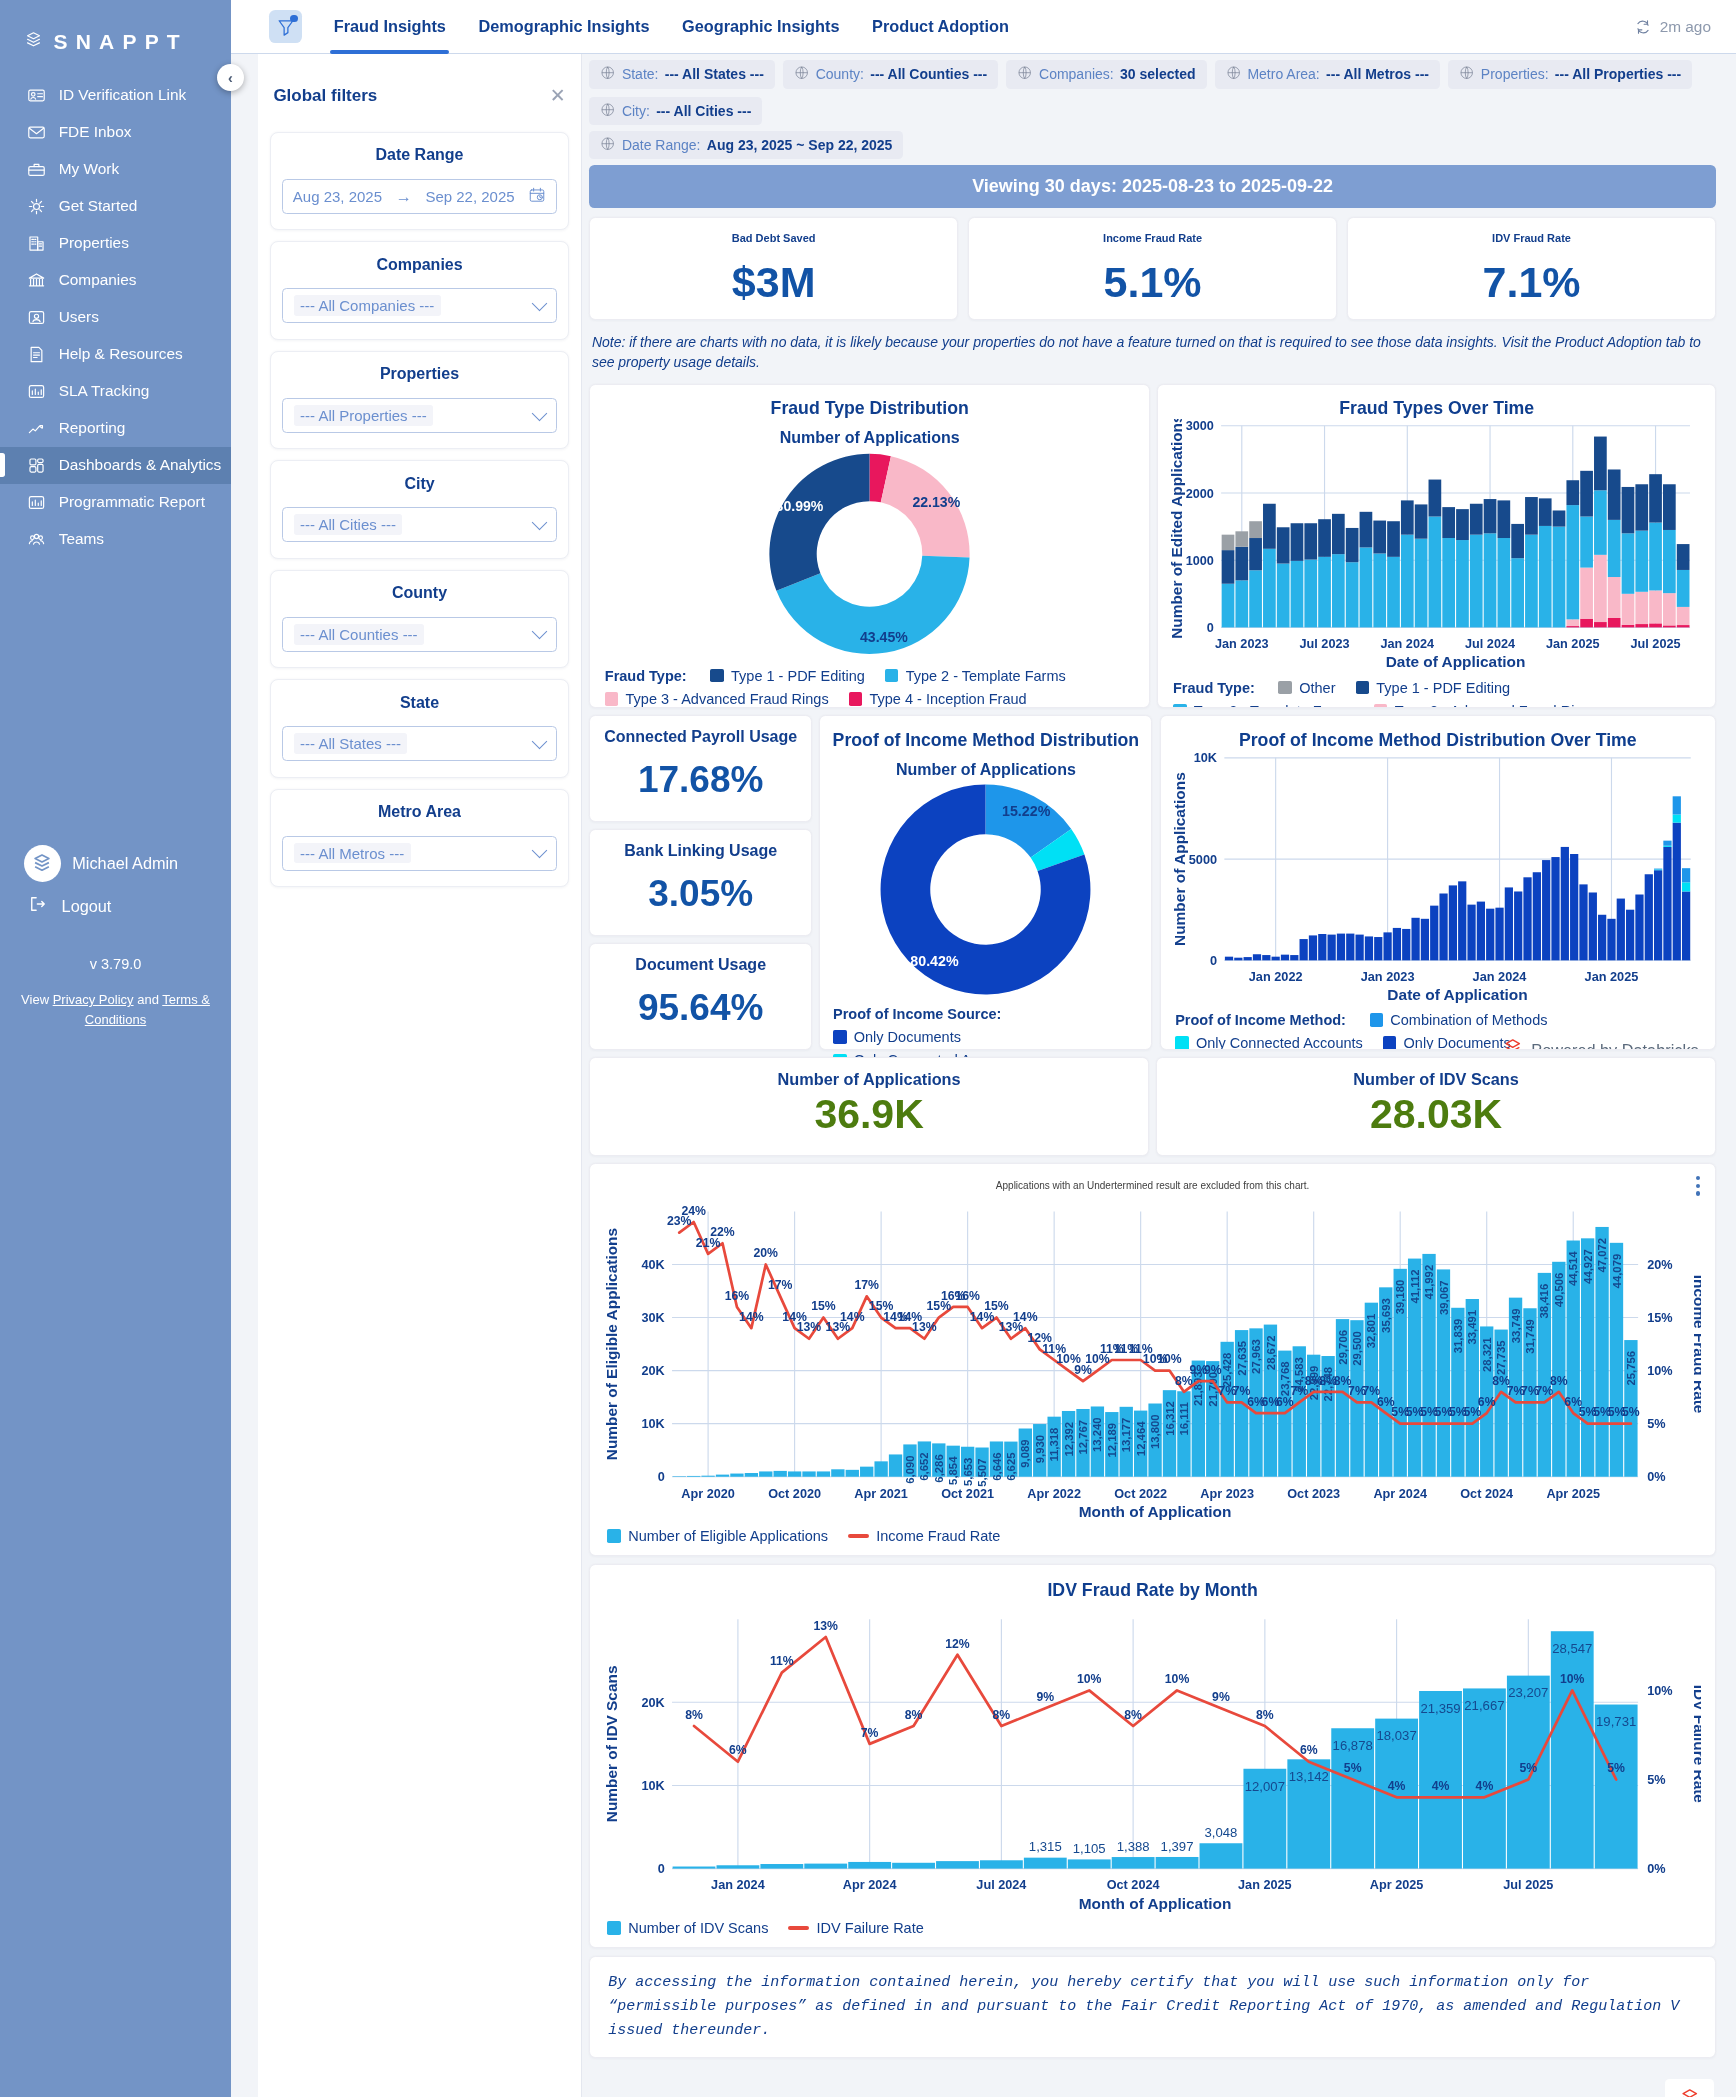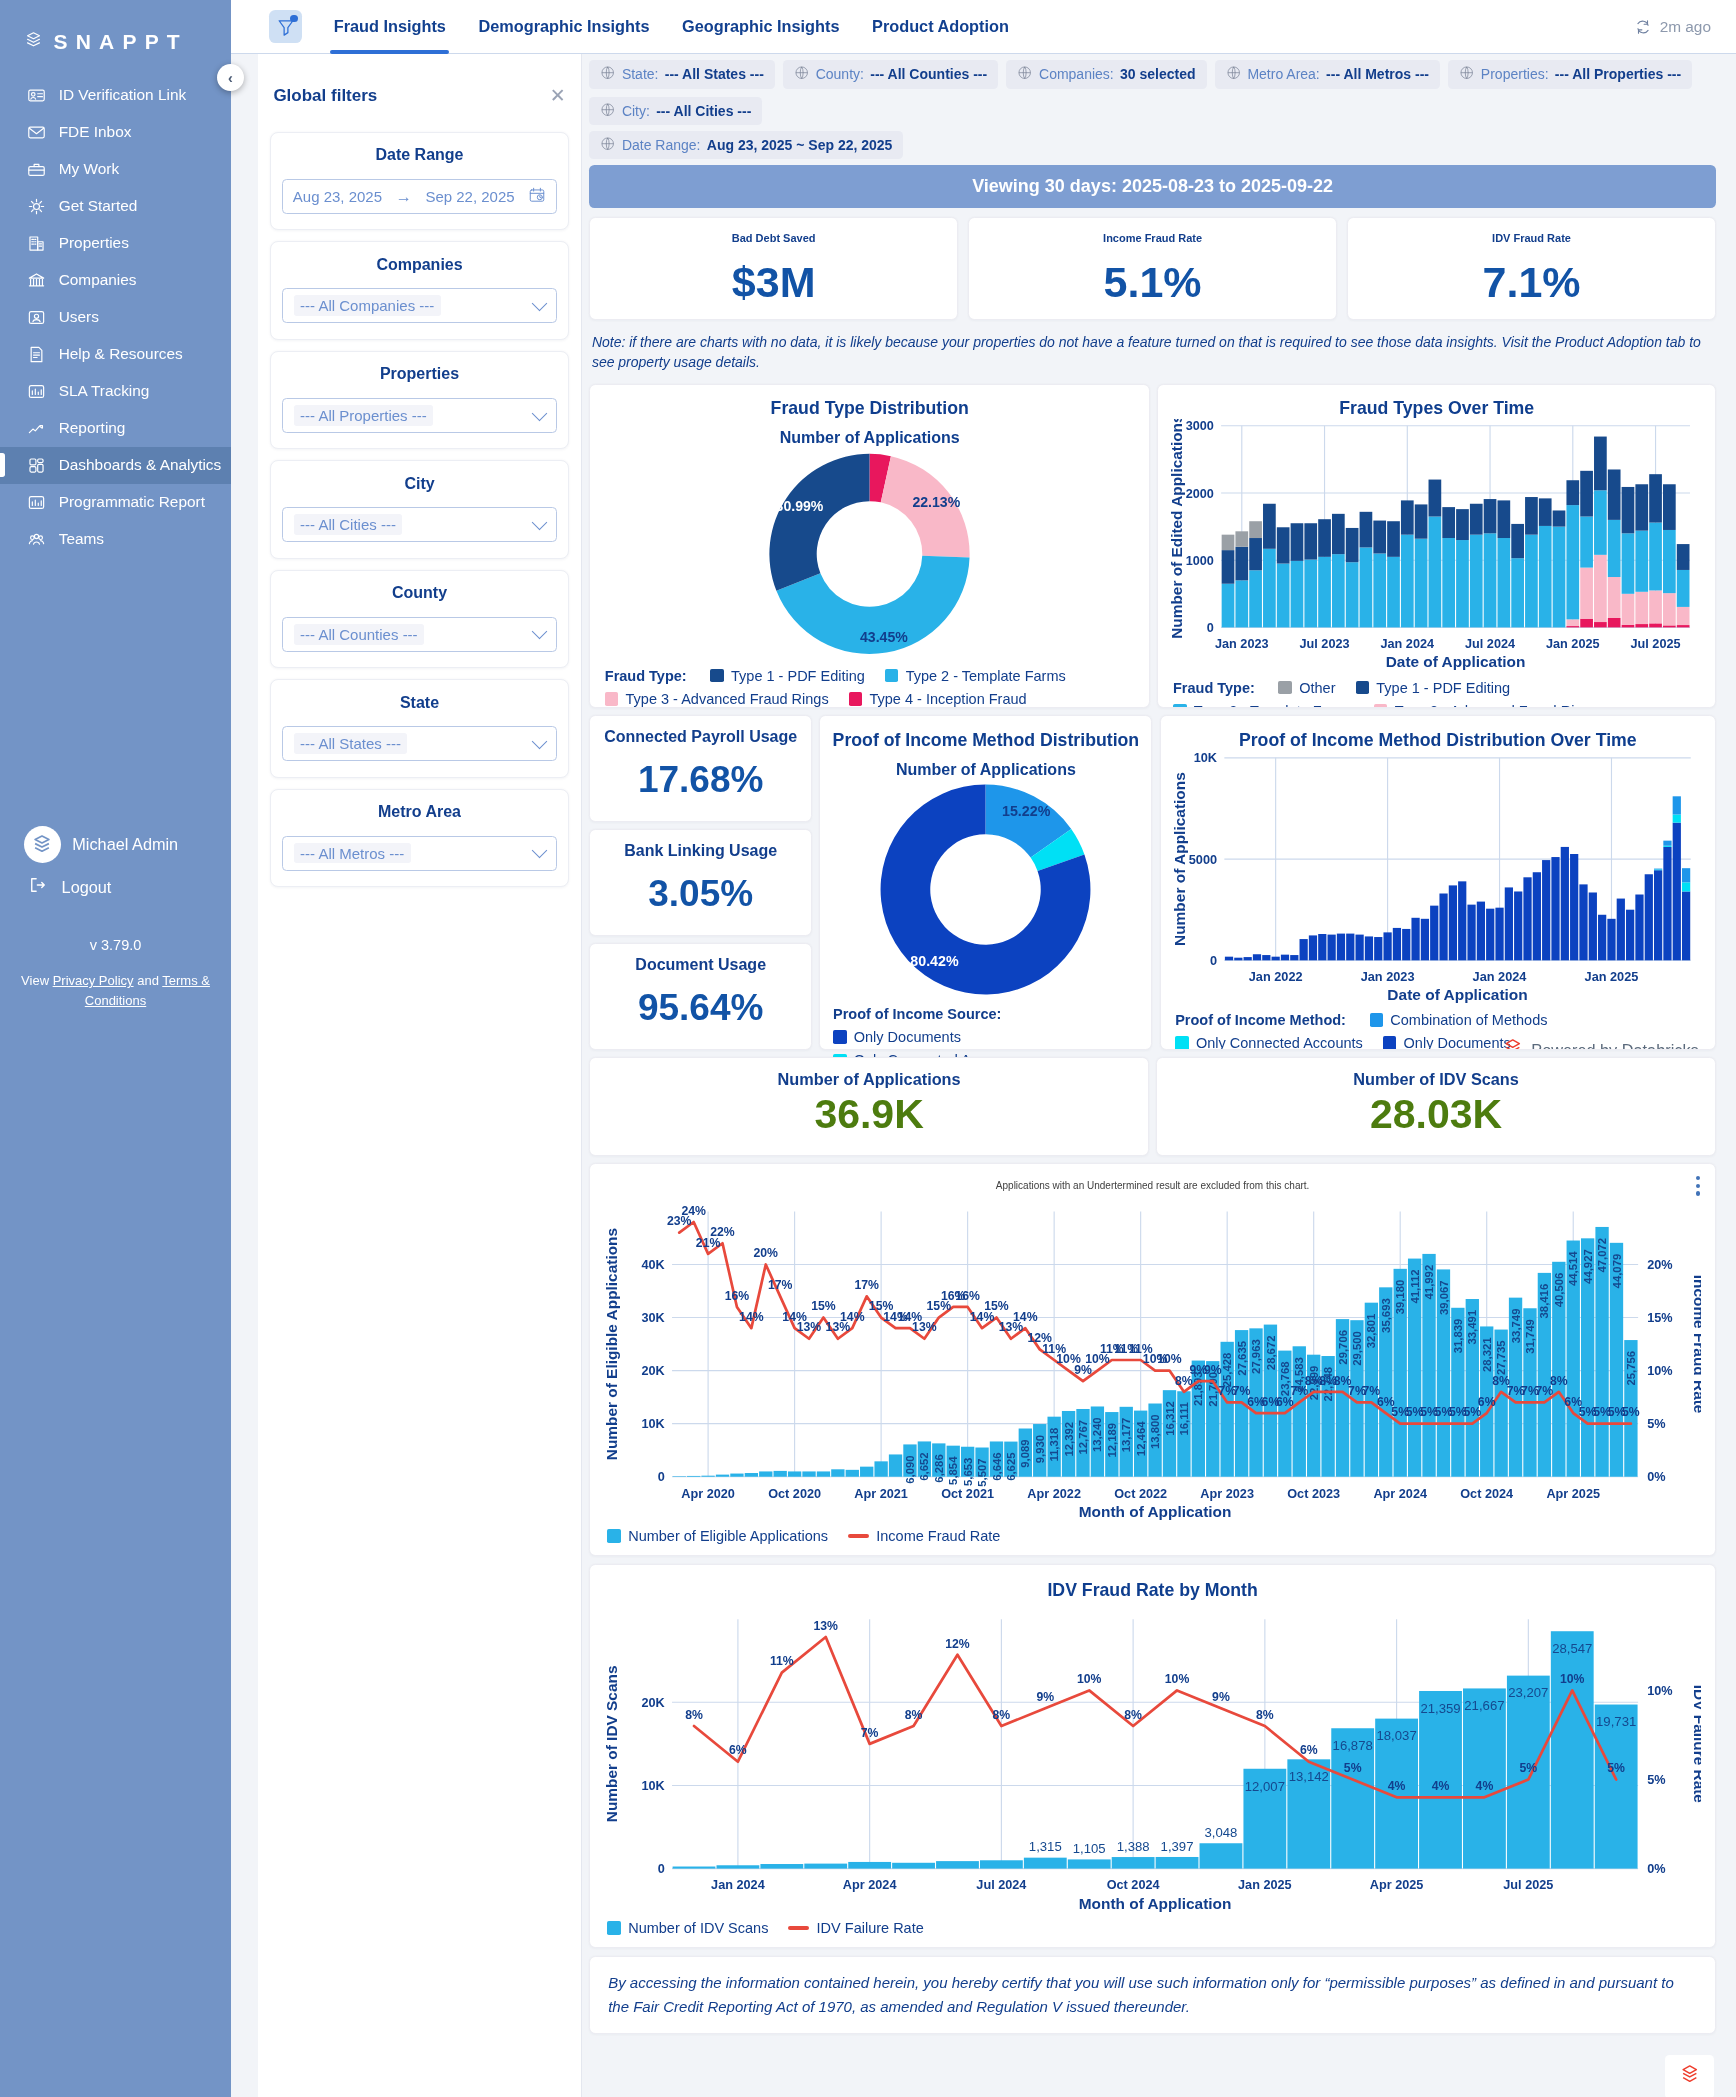--- a/index.html
+++ b/index.html
@@ -8,21 +8,21 @@
   
   .sidebar{width:231px;flex-shrink:0;background:#7394c6;color:#fff;position:relative;}
   .logo{display:flex;align-items:flex-start;gap:10px;padding:30px 0 22.6px 23.5px;}
   .logo-text{font-size:21px;font-weight:bold;letter-spacing:8.2px;color:#fff;}
   .nav{display:flex;flex-direction:column;}
   .nav-item{display:flex;align-items:center;gap:12.7px;height:37px;padding-left:26px;font-size:15.4px;position:relative;cursor:pointer;}
   .nav-item.active{background:#5d80b0;}
   .nav-item.active::before{content:'';position:absolute;left:0;top:6.3px;bottom:6.3px;width:4.5px;background:#fff;border-radius:0 2.7px 2.7px 0;}
   .nav-icon{width:20px;height:20px;display:flex;align-items:center;justify-content:center;flex-shrink:0;}
   .nav-icon svg{width:19px;height:19px;stroke:#fff;fill:none;stroke-width:4;stroke-linecap:round;stroke-linejoin:round;}
-  .side-footer{position:absolute;top:823px;left:0;right:0;}
+  .side-footer{position:absolute;top:842px;left:0;right:0;}
   .user-row{display:flex;align-items:center;gap:11.8px;padding-left:23.5px;height:43px;font-size:16.3px;}
   .avatar{width:37px;height:37px;background:#fff;border-radius:50%;display:flex;align-items:center;justify-content:center;}
   .avatar svg{width:22px;height:22px;stroke:#7394c6;fill:none;stroke-width:5;stroke-linejoin:round;}
   .logout-row{display:flex;align-items:center;gap:13.6px;padding-left:28px;height:42px;font-size:16.3px;cursor:pointer;}
   .logout-row svg{width:20px;height:20px;stroke:#fff;fill:none;stroke-width:4.5;stroke-linecap:round;stroke-linejoin:round;}
   .version{text-align:center;font-size:14.5px;margin-top:29px;}
   .side-links{text-align:center;font-size:13px;line-height:1.5;margin-top:18px;padding:0 18px;}
   .side-links a{color:#fff;}
   .collapse-btn{position:absolute;left:217px;top:64px;width:27px;height:27px;background:#fff;border-radius:50%;
     box-shadow:0 1.8px 6.3px rgba(0,0,0,.3);display:flex;align-items:center;justify-content:center;
@@ -82,21 +82,21 @@
   .scard .t{font-size:16px;font-weight:bold;}
   .scard .v{font-size:37px;font-weight:bold;color:#1253a6;margin-top:13.6px;}
   .card-poi{width:333px;height:335px;padding:8.2px 9px;}
   .card-poit{flex:1;height:335px;padding:8.2px 11px;position:relative;overflow:hidden;}
   .ccard{flex:1;height:99px;display:flex;flex-direction:column;align-items:center;padding-top:11.8px;}
   .ccard .t{font-size:16.3px;font-weight:bold;}
   .ccard .v{font-size:41px;font-weight:bold;color:#4d7c0f;margin-top:2px;}
   .bigcard{padding:9px 13.6px 11px;position:relative;margin-bottom:8.2px;}
   .kebab{position:absolute;top:11.8px;right:15.4px;display:flex;flex-direction:column;gap:3.6px;cursor:pointer;}
   .kebab i{width:4.1px;height:4.1px;border-radius:50%;background:#4173b8;}
-  .disclaimer{padding:13.6px 18px;font-size:15px;font-style:italic;color:#123e8c;line-height:1.6;margin-top:8.2px;}
+  .disclaimer{padding:13.6px 18px;font-size:15px;font-style:italic;color:#123e8c;line-height:1.6;margin-top:8.2px;font-family:Liberation Mono, monospace;}
   .powered{display:flex;justify-content:flex-end;margin:21px 1.8px 0;}
   .powered-inner{display:flex;align-items:center;gap:8.2px;color:#5b6a7c;font-size:17px;background:#fff;padding:8.2px 12.7px;border-radius:4.5px;}
   .db-logo svg{width:23.5px;height:23.5px;stroke:#ee3d2c;fill:none;stroke-width:4;stroke-linejoin:round;}
   .pwd-clip{position:absolute;right:16.3px;bottom:-15.4px;display:flex;align-items:center;gap:7.2px;color:#5b6a7c;font-size:16.3px;}
   
   text.tk{font:bold 28px "Liberation Sans",sans-serif;fill:#123e8c;}
   text.bl{font:bold 25px "Liberation Sans",sans-serif;fill:#15498f;}
   text.bl2{font:29px "Liberation Sans",sans-serif;fill:#15498f;}
   text.pl{font:bold 27px "Liberation Sans",sans-serif;fill:#123e8c;}
   text.at{font:bold 34px "Liberation Sans",sans-serif;fill:#123e8c;}

